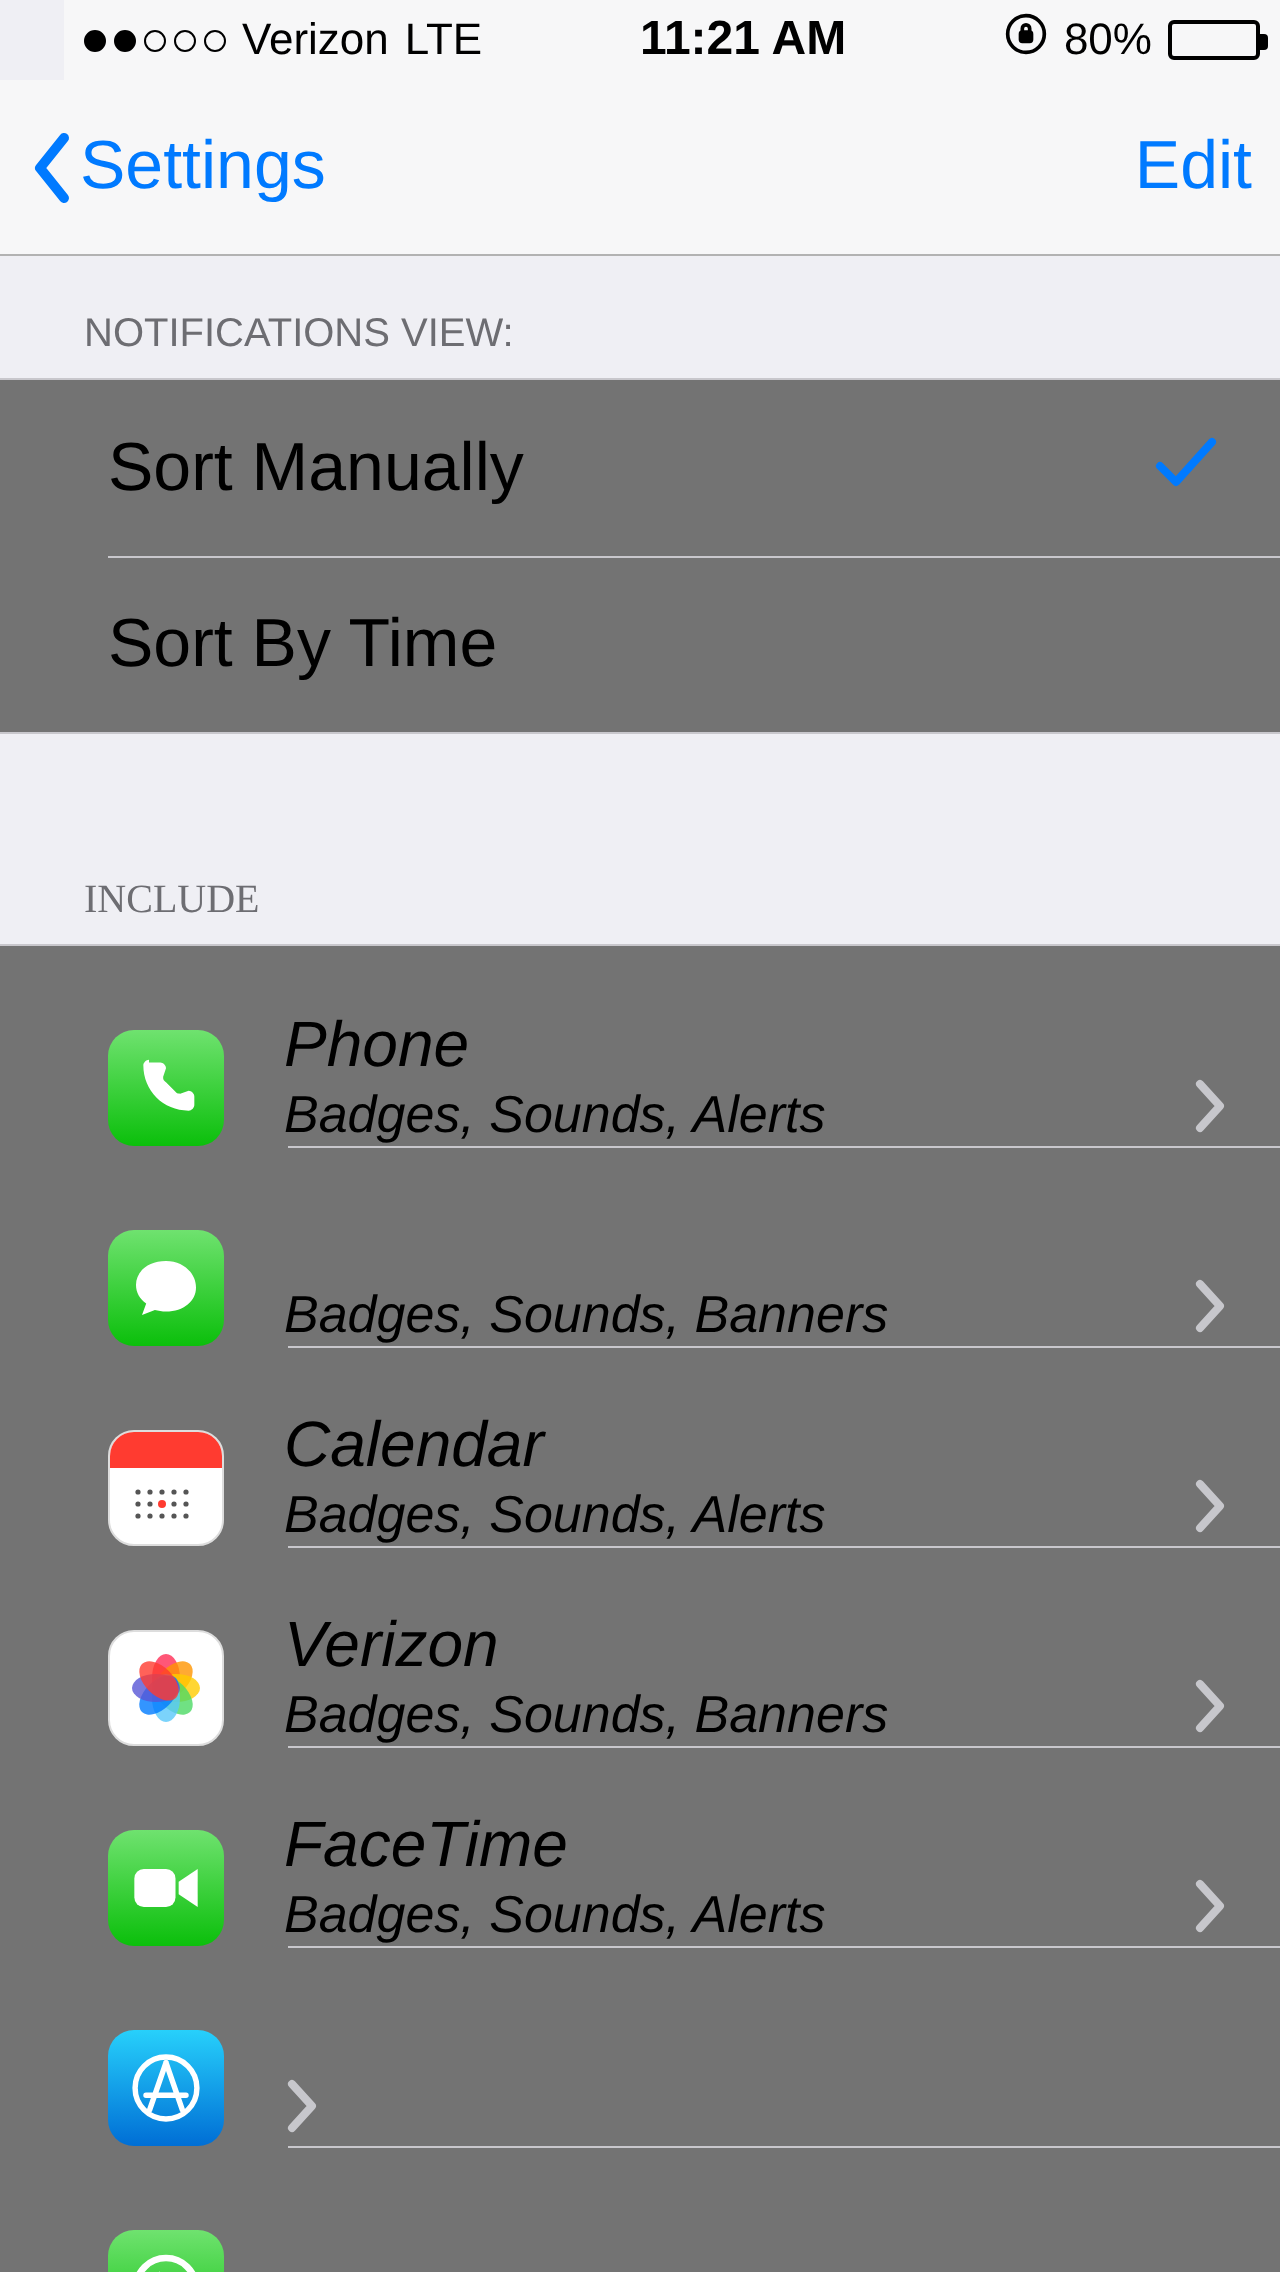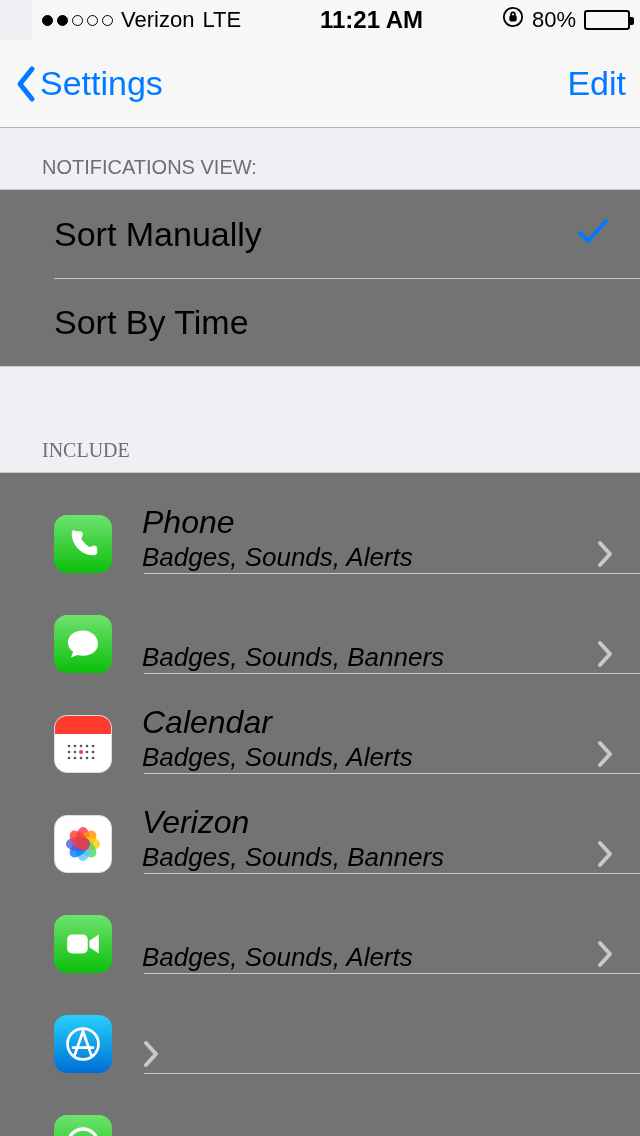--- a/index.html
+++ b/index.html
@@ -315,20 +315,21 @@
   </div>
 
   <div class="app-cell">
     <div class="app-icon ic-facetime">
       <svg width="38" height="38" viewBox="0 0 24 24" fill="#fff">
           <rect x="2" y="6" width="13" height="12" rx="3"></rect>
           <path d="M16 10l6-4v12l-6-4z"></path>
         </svg>
     </div>
     <div class="app-text">
+      <div class="app-name">FaceTime</div>
       <div class="app-detail">Badges, Sounds, Alerts</div>
     </div>
     <span class="disclosure">
       <svg viewBox="0 0 18 30" fill="none" stroke="#c7c7cc" stroke-width="4" stroke-linecap="round" stroke-linejoin="round">
           <polyline points="4,4 14,15 4,26"></polyline>
         </svg>
     </span>
   </div>
 
   <div class="app-cell">

